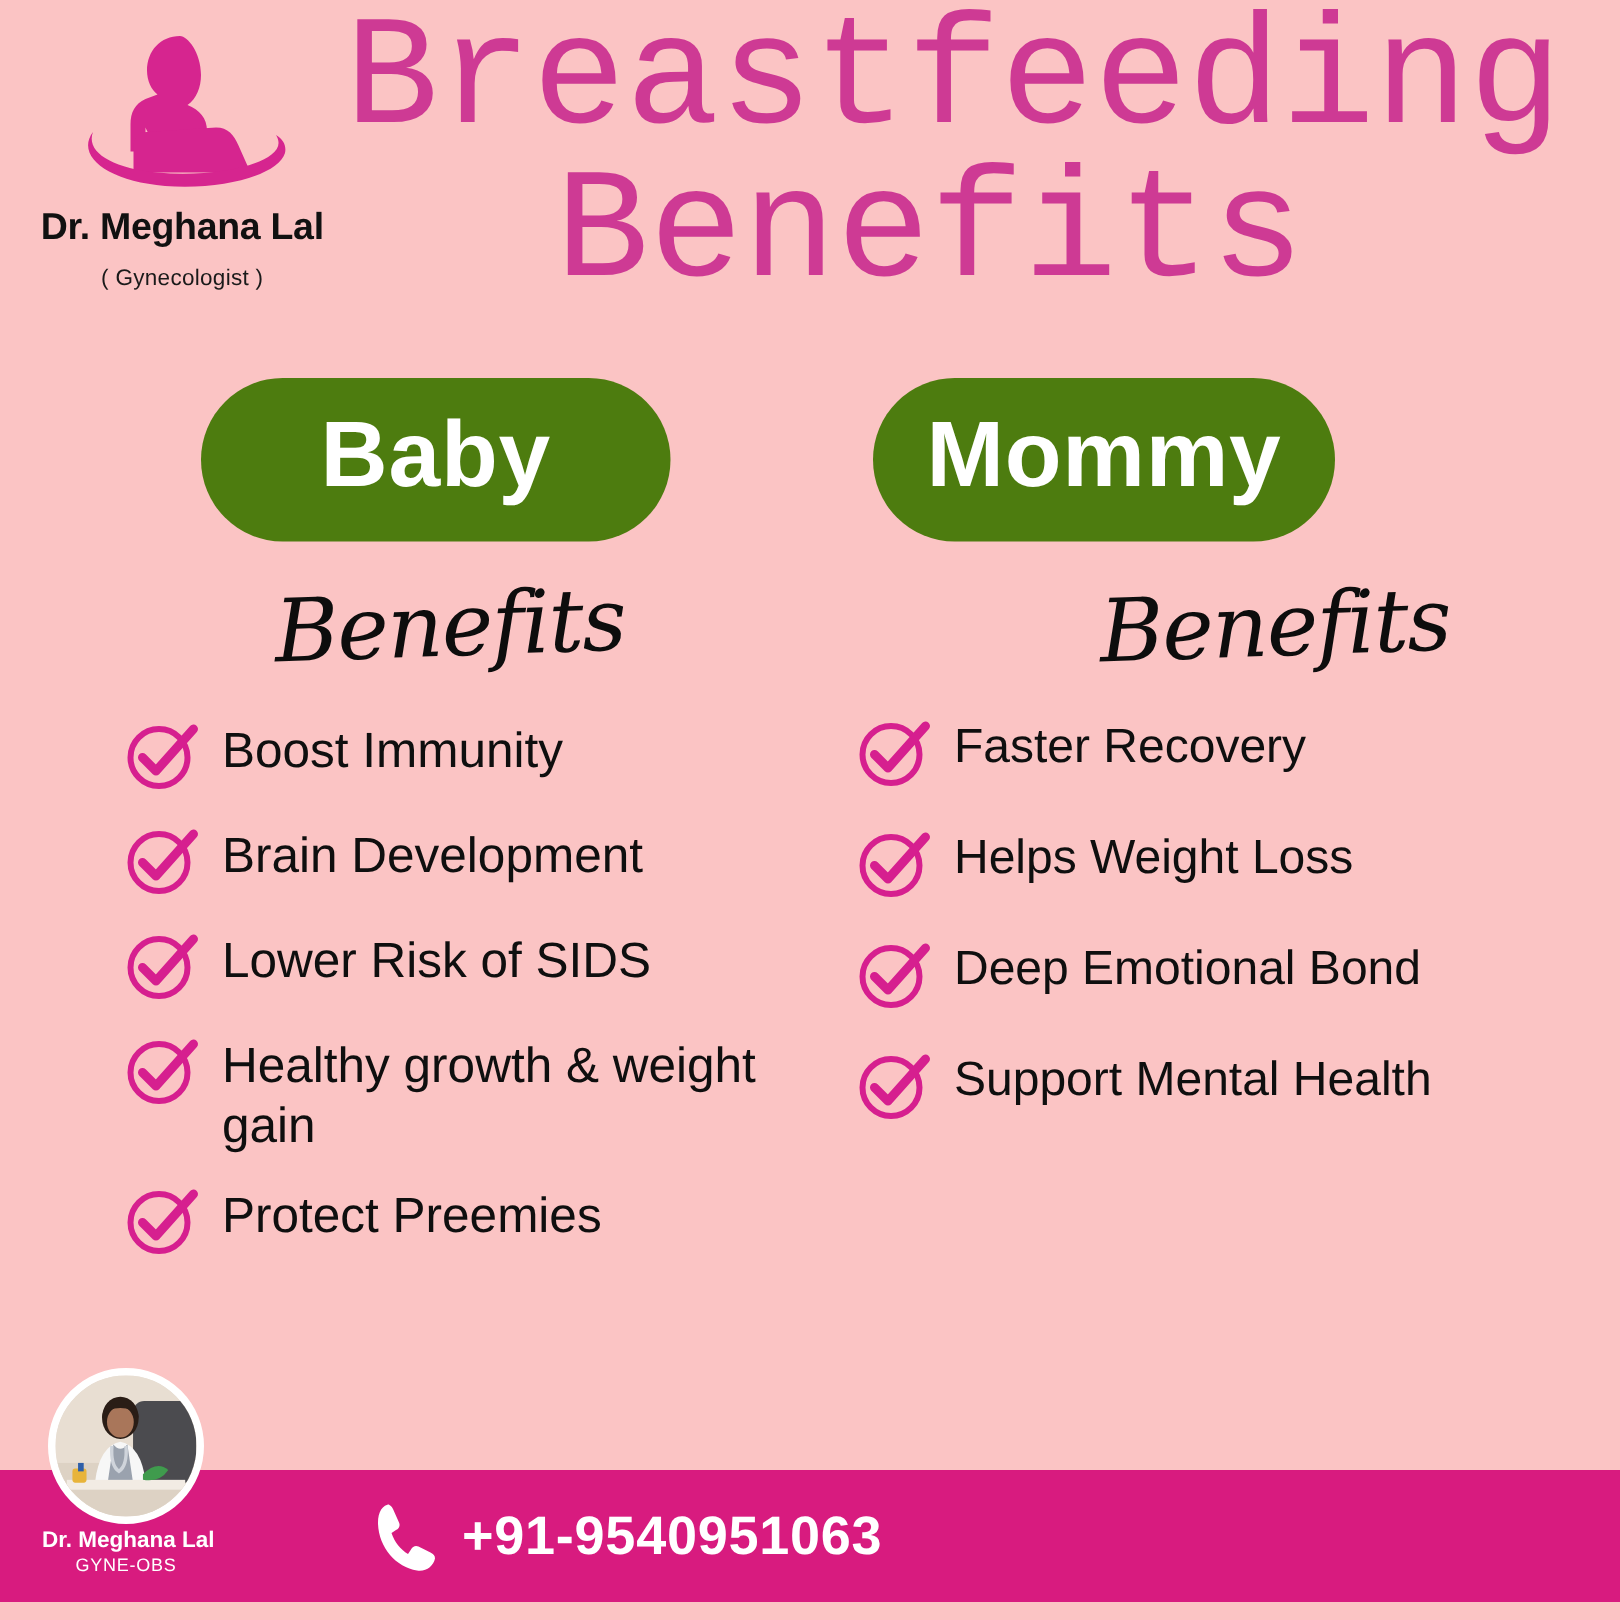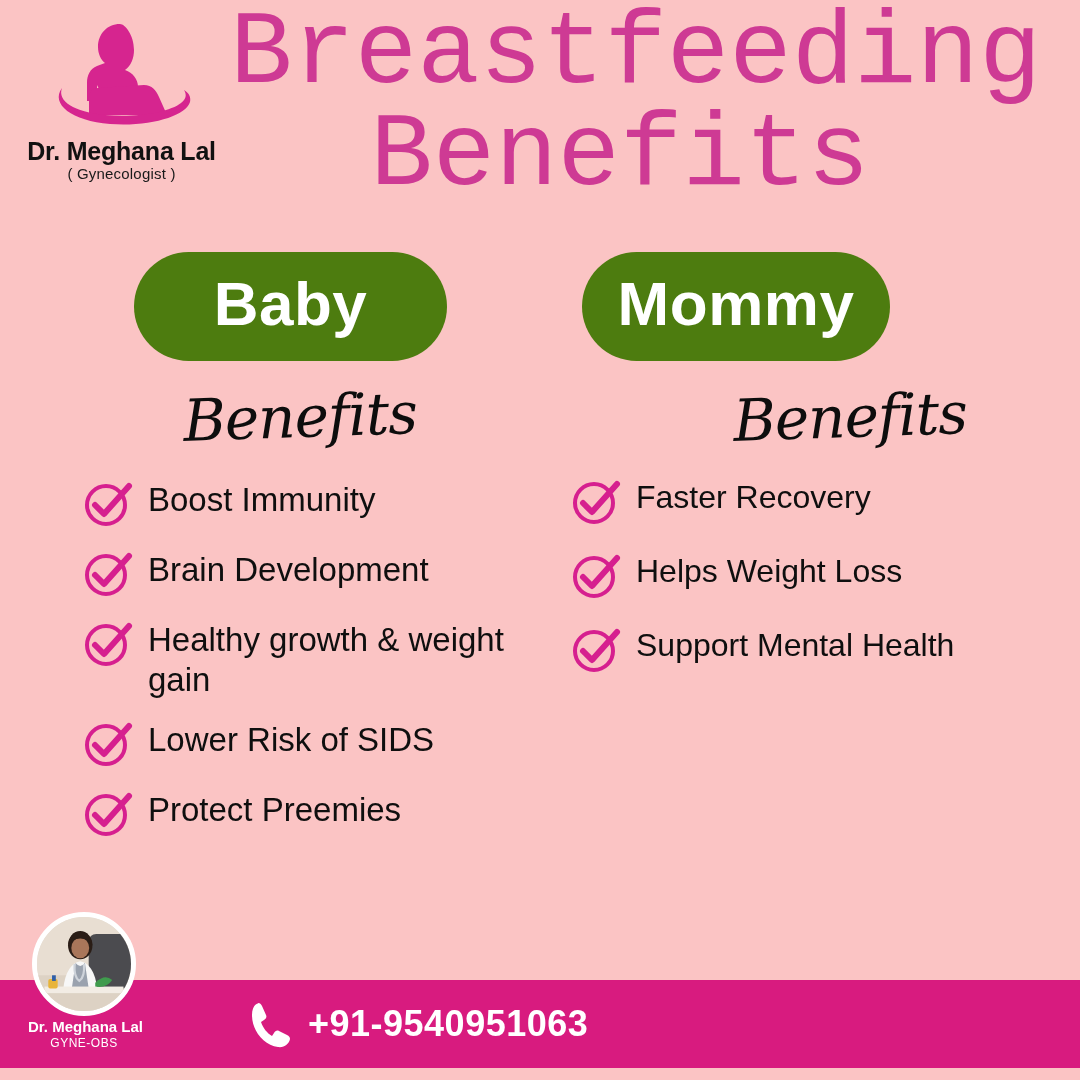--- a/index.html
+++ b/index.html
@@ -34,21 +34,21 @@
     font-size: 25px;
     font-weight: bold;
     color: #111111;
     letter-spacing: -0.2px;
     margin-top: 2px;
     line-height: 1.05;
   }
   .brand-sub {
     font-size: 15px;
     color: #1a1a1a;
-    margin-top: 1px;
+    margin-top: 13px;
     letter-spacing: 0.2px;
   }
 
   
   .headline {
     position: absolute;
     left: 230px;
     top: 4px;
     width: 780px;
     text-align: center;
@@ -247,28 +247,28 @@
           <circle cx="24" cy="28" r="19" fill="none" stroke="#d61f8f" stroke-width="4"></circle>
           <path d="M13 28 L22 37 L47 9" fill="none" stroke="#d61f8f" stroke-width="6" stroke-linecap="round" stroke-linejoin="round"></path>
         </svg>
         <span class="benefit-text">Brain Development</span>
       </li>
       <li class="benefit">
         <svg class="check-icon" viewBox="0 0 52 52">
           <circle cx="24" cy="28" r="19" fill="none" stroke="#d61f8f" stroke-width="4"></circle>
           <path d="M13 28 L22 37 L47 9" fill="none" stroke="#d61f8f" stroke-width="6" stroke-linecap="round" stroke-linejoin="round"></path>
         </svg>
+        <span class="benefit-text">Lower Risk of SIDS</span>
+      </li>
+      <li class="benefit">
+        <svg class="check-icon" viewBox="0 0 52 52">
+          <circle cx="24" cy="28" r="19" fill="none" stroke="#d61f8f" stroke-width="4"></circle>
+          <path d="M13 28 L22 37 L47 9" fill="none" stroke="#d61f8f" stroke-width="6" stroke-linecap="round" stroke-linejoin="round"></path>
+        </svg>
         <span class="benefit-text">Healthy growth &amp; weight gain</span>
-      </li>
-      <li class="benefit">
-        <svg class="check-icon" viewBox="0 0 52 52">
-          <circle cx="24" cy="28" r="19" fill="none" stroke="#d61f8f" stroke-width="4"></circle>
-          <path d="M13 28 L22 37 L47 9" fill="none" stroke="#d61f8f" stroke-width="6" stroke-linecap="round" stroke-linejoin="round"></path>
-        </svg>
-        <span class="benefit-text">Lower Risk of SIDS</span>
       </li>
       <li class="benefit">
         <svg class="check-icon" viewBox="0 0 52 52">
           <circle cx="24" cy="28" r="19" fill="none" stroke="#d61f8f" stroke-width="4"></circle>
           <path d="M13 28 L22 37 L47 9" fill="none" stroke="#d61f8f" stroke-width="6" stroke-linecap="round" stroke-linejoin="round"></path>
         </svg>
         <span class="benefit-text">Protect Preemies</span>
       </li>
     </ul>
   </div>
@@ -283,20 +283,27 @@
           <path d="M13 28 L22 37 L47 9" fill="none" stroke="#d61f8f" stroke-width="6" stroke-linecap="round" stroke-linejoin="round"></path>
         </svg>
         <span class="benefit-text">Faster Recovery</span>
       </li>
       <li class="benefit">
         <svg class="check-icon" viewBox="0 0 52 52">
           <circle cx="24" cy="28" r="19" fill="none" stroke="#d61f8f" stroke-width="4"></circle>
           <path d="M13 28 L22 37 L47 9" fill="none" stroke="#d61f8f" stroke-width="6" stroke-linecap="round" stroke-linejoin="round"></path>
         </svg>
         <span class="benefit-text">Helps Weight Loss</span>
+      </li>
+      <li class="benefit">
+        <svg class="check-icon" viewBox="0 0 52 52">
+          <circle cx="24" cy="28" r="19" fill="none" stroke="#d61f8f" stroke-width="4"></circle>
+          <path d="M13 28 L22 37 L47 9" fill="none" stroke="#d61f8f" stroke-width="6" stroke-linecap="round" stroke-linejoin="round"></path>
+        </svg>
+        <span class="benefit-text">Deep Emotional Bond</span>
       </li>
       <li class="benefit">
         <svg class="check-icon" viewBox="0 0 52 52">
           <circle cx="24" cy="28" r="19" fill="none" stroke="#d61f8f" stroke-width="4"></circle>
           <path d="M13 28 L22 37 L47 9" fill="none" stroke="#d61f8f" stroke-width="6" stroke-linecap="round" stroke-linejoin="round"></path>
         </svg>
         <span class="benefit-text">Support Mental Health</span>
       </li>
     </ul>
   </div>

